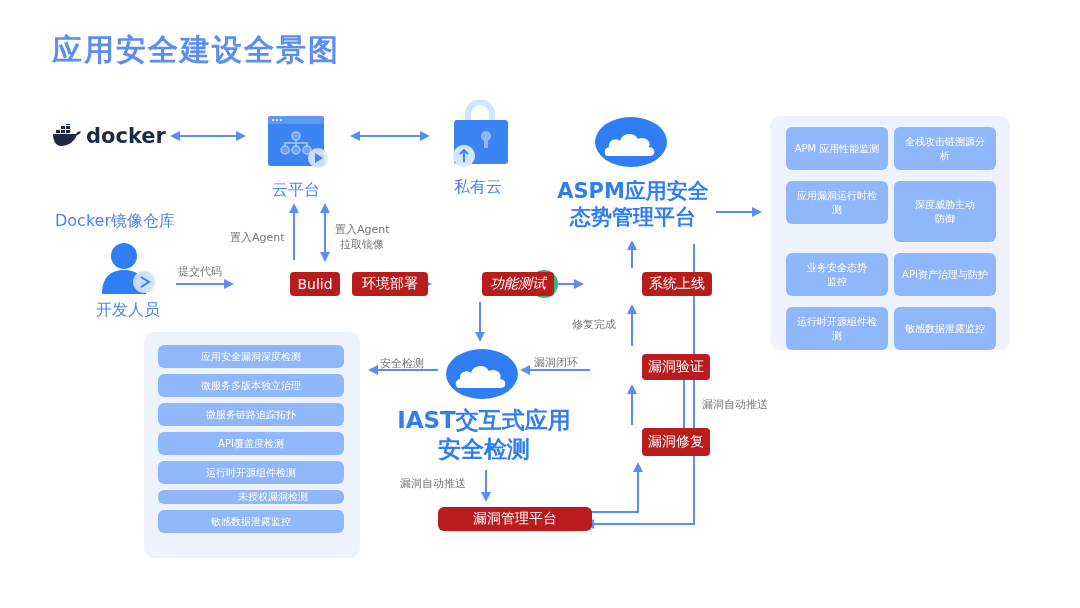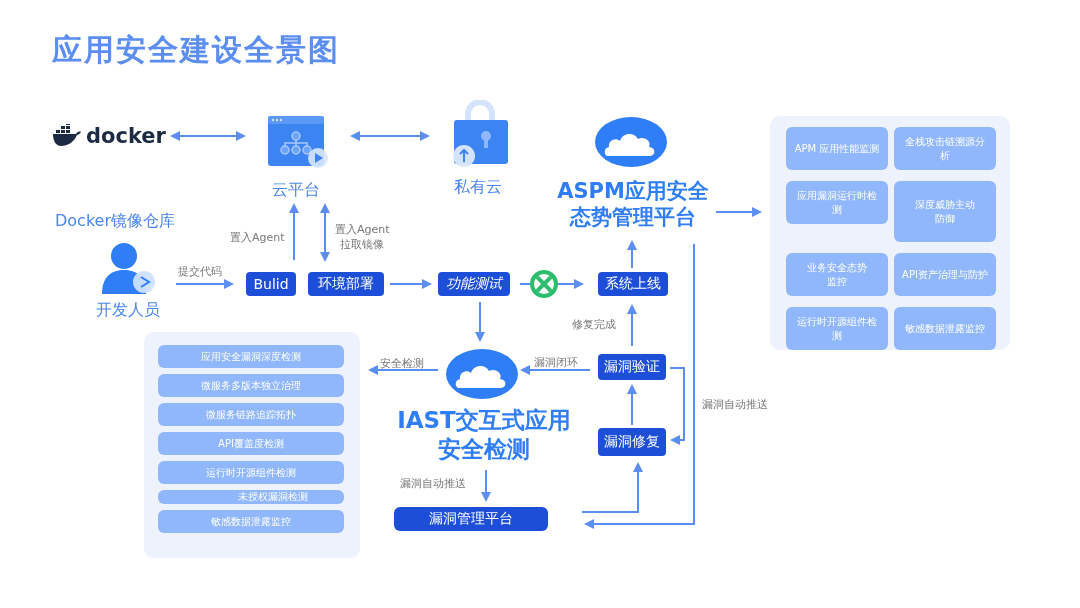--- a/index.html
+++ b/index.html
@@ -1,21 +1,21 @@
 <!DOCTYPE html>
 <html><head>
 <meta charset="utf-8">
 <style>
   *{box-sizing:border-box;margin:0;padding:0;}
   body{width:1080px;height:608px;background:#ffffff;position:relative;overflow:hidden;font-family:"DejaVu Sans","Liberation Sans",sans-serif;}
   .abs{position:absolute;}
   .title{left:52px;top:30px;font-size:30px;font-weight:bold;color:#5b8ef0;letter-spacing:2px;}
   .lbl-blue{color:#4a86ee;font-size:16px;}
   .lbl-gray{color:#777;font-size:11px;white-space:nowrap;}
-  .box{background:#1d4ed8;color:#fff;font-size:14px;border-radius:4px;display:flex;align-items:center;justify-content:center;white-space:nowrap;}
+  .box{background:#b91c1c;color:#fff;font-size:14px;border-radius:4px;display:flex;align-items:center;justify-content:center;white-space:nowrap;margin-left:44px;}
   .panel{background:#edf2fd;border-radius:10px;}
   .pill{background:#90b7fb;color:#fff;font-size:10px;border-radius:6px;display:flex;align-items:center;justify-content:center;text-align:center;line-height:1.35;}
   .big-blue{color:#2f7ef5;font-weight:bold;text-align:center;line-height:1.25;}
   svg.lines{position:absolute;left:0;top:0;}
 </style>
 </head>
 <body>
 
 <div class="abs title">应用安全建设全景图</div>
 

